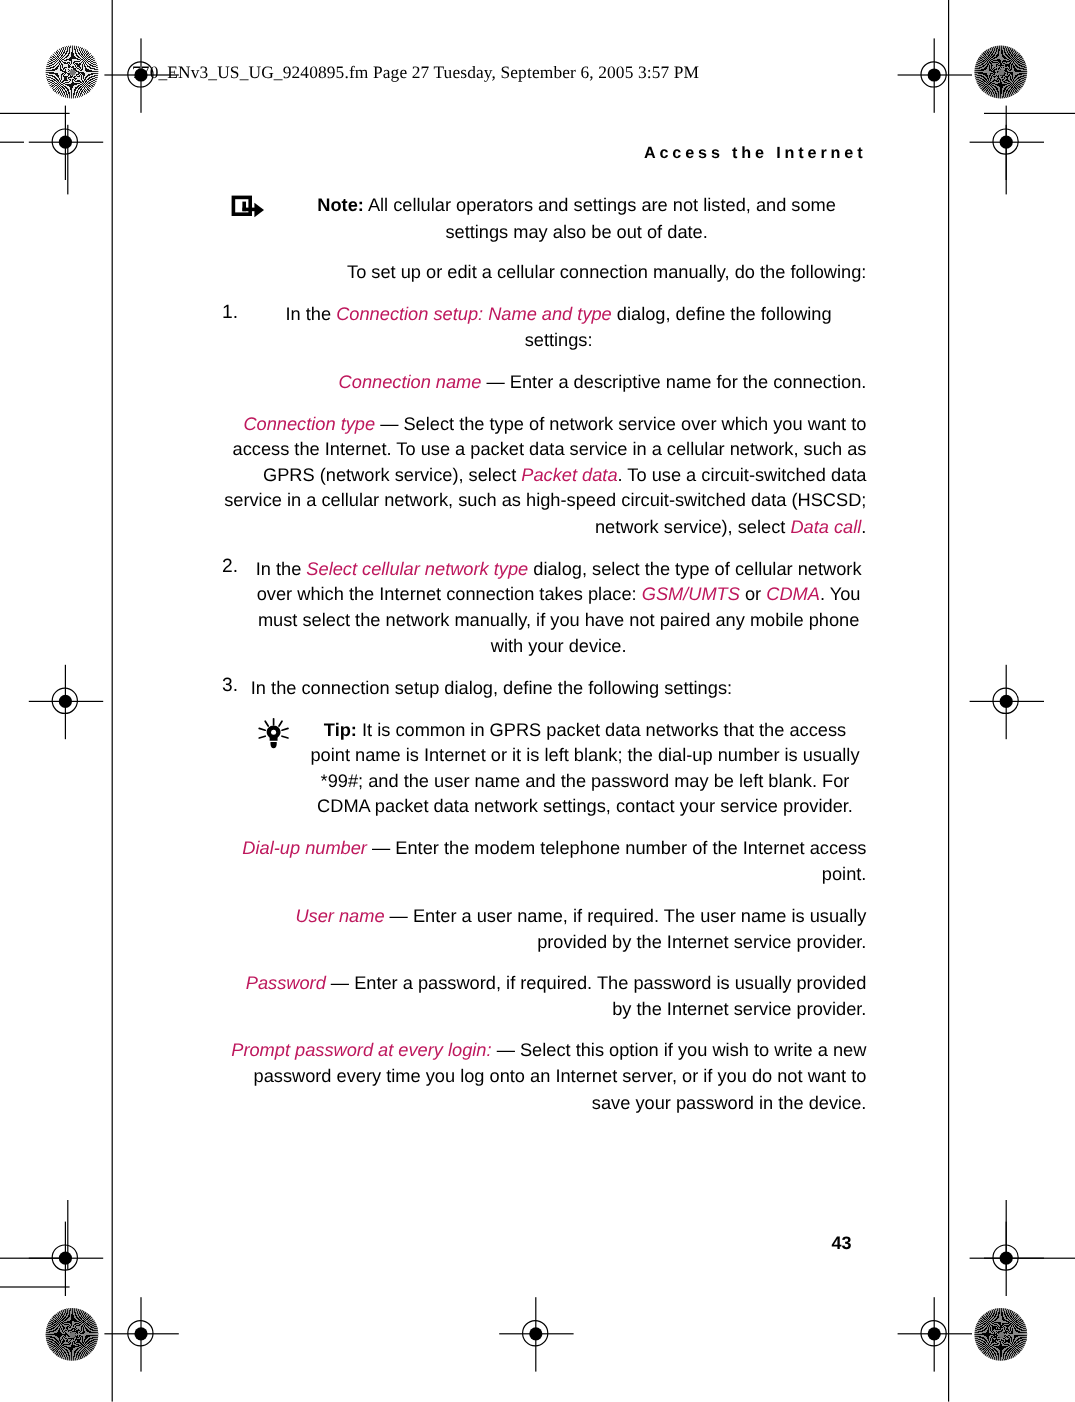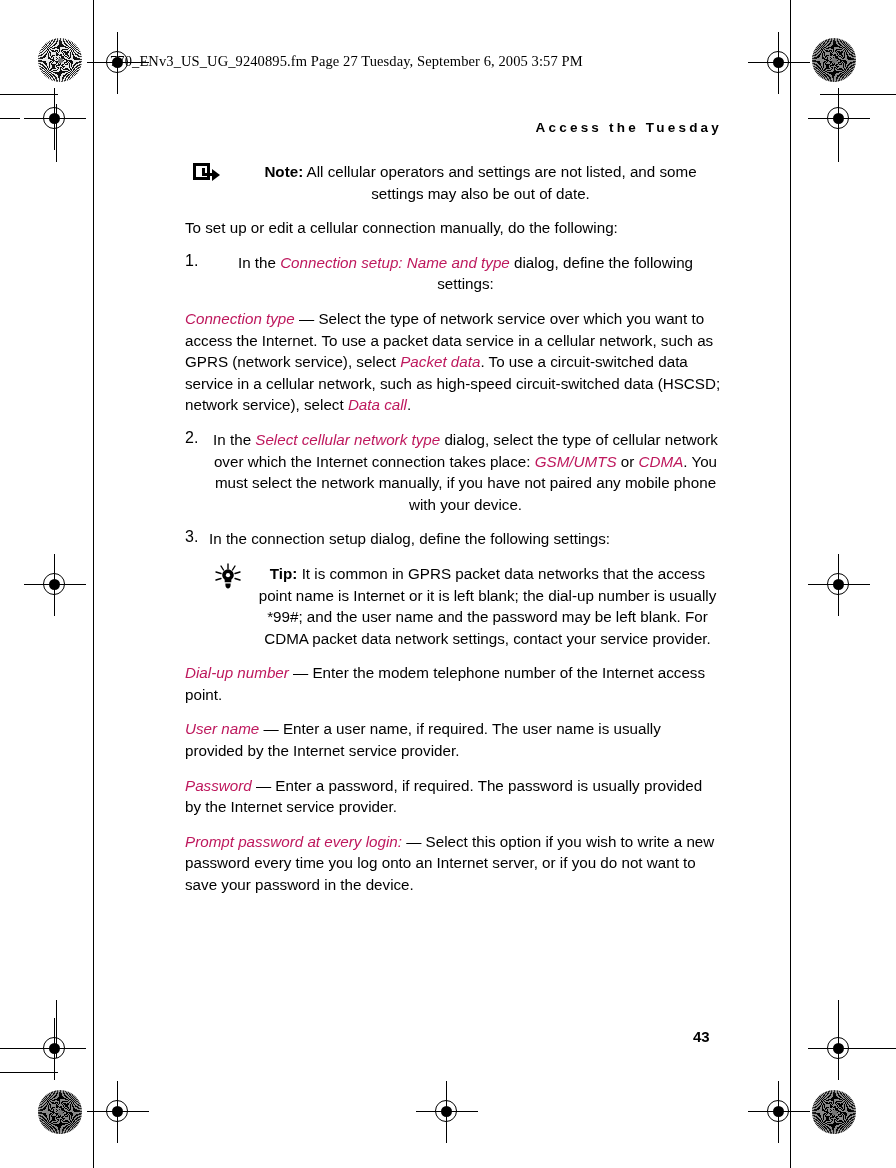--- a/index.html
+++ b/index.html
@@ -126,21 +126,21 @@
   p, .step-text, .callout-text {
     font-size: 15.2px;
     line-height: 21.6px;
     margin: 0;
     color: #000;
     text-align: center;
   }
 
   .para {
     margin-bottom: 13px;
-    text-align: left;
+    text-align: right;
   }
 
   .ui {
     color: #be185d;
     font-style: italic;
   }
   .bold { font-weight: bold; }
 
   
   .callout {
@@ -298,21 +298,21 @@
 
 <div class="rosette" style="left:38px;  top:38px;"></div>
 <div class="rosette dark" style="left:812px; top:38px;"></div>
 <div class="rosette dark" style="left:38px;  top:1090px;"></div>
 <div class="rosette dark" style="left:812px; top:1090px;"></div>
 
 <div class="file-banner">770_ENv3_US_UG_9240895.fm  Page 27  Tuesday, September 6, 2005  3:57 PM</div>
 
 <div class="page">
 
-  <div class="running-header">Access the Tuesday</div>
+  <div class="running-header">Access the Internet</div>
 
   <div class="callout">
     <div class="callout-icon">
       <div class="icon-note">
         <div class="sq"></div>
         <div class="stem2"></div>
         <div class="stem"></div>
         <div class="head"></div>
       </div>
     </div>
@@ -323,20 +323,25 @@
 
   <p class="para">To set up or edit a cellular connection manually, do the following:</p>
 
   <div class="callout" style="padding-left:0;">
     <div style="flex:0 0 24px;">1.</div>
     <div class="step-text">
       <span>In the </span><span class="ui">Connection setup: Name and type</span><span> dialog, define the following settings:</span>
     </div>
   </div>
 
+  <div style="padding-left:24px;">
+    <p class="para">
+      <span class="ui">Connection name</span><span> — Enter a descriptive name for the connection.</span>
+    </p>
+  </div>
 
   <p class="para">
     <span class="ui">Connection type</span><span> — Select the type of network service over which you want to access the Internet. To use a packet data service in a cellular network, such as GPRS (network service), select </span><span class="ui">Packet data</span><span>. To use a circuit-switched data service in a cellular network, such as high-speed circuit-switched data (HSCSD; network service), select </span><span class="ui">Data call</span><span>.</span>
   </p>
 
   <div class="callout" style="padding-left:0;">
     <div style="flex:0 0 24px;">2.</div>
     <div class="step-text">
       <span>In the </span><span class="ui">Select cellular network type</span><span> dialog, select the type of cellular network over which the Internet connection takes place: </span><span class="ui">GSM/UMTS</span><span> or </span><span class="ui">CDMA</span><span>. You must select the network manually, if you have not paired any mobile phone with your device.</span>
     </div>

